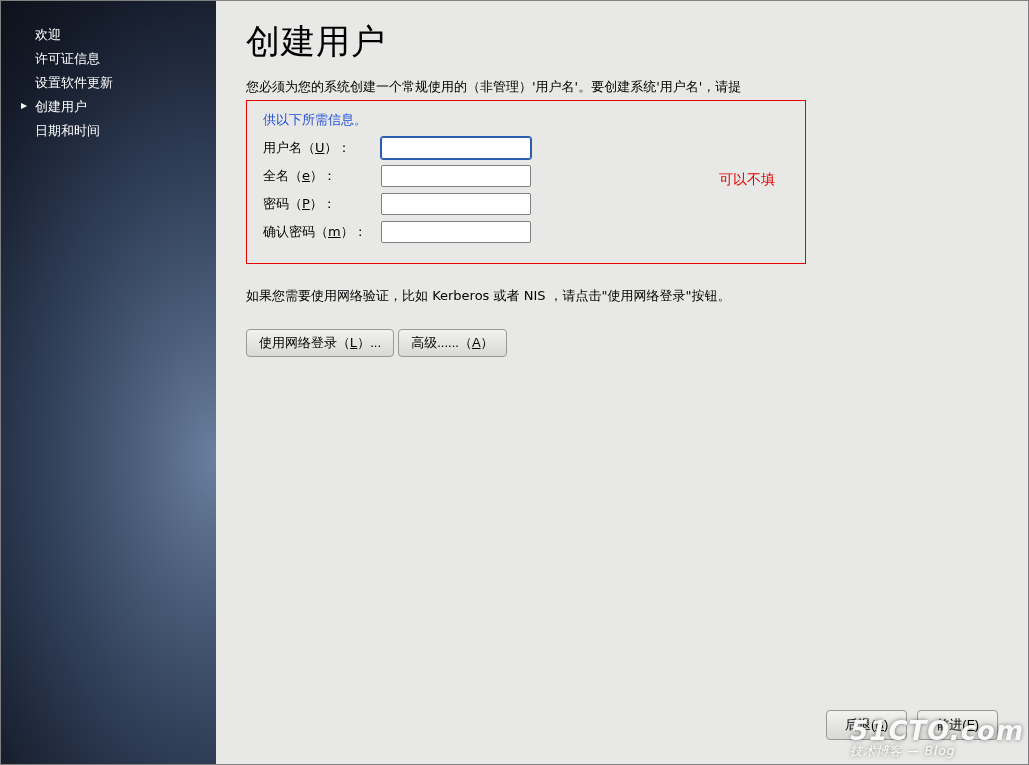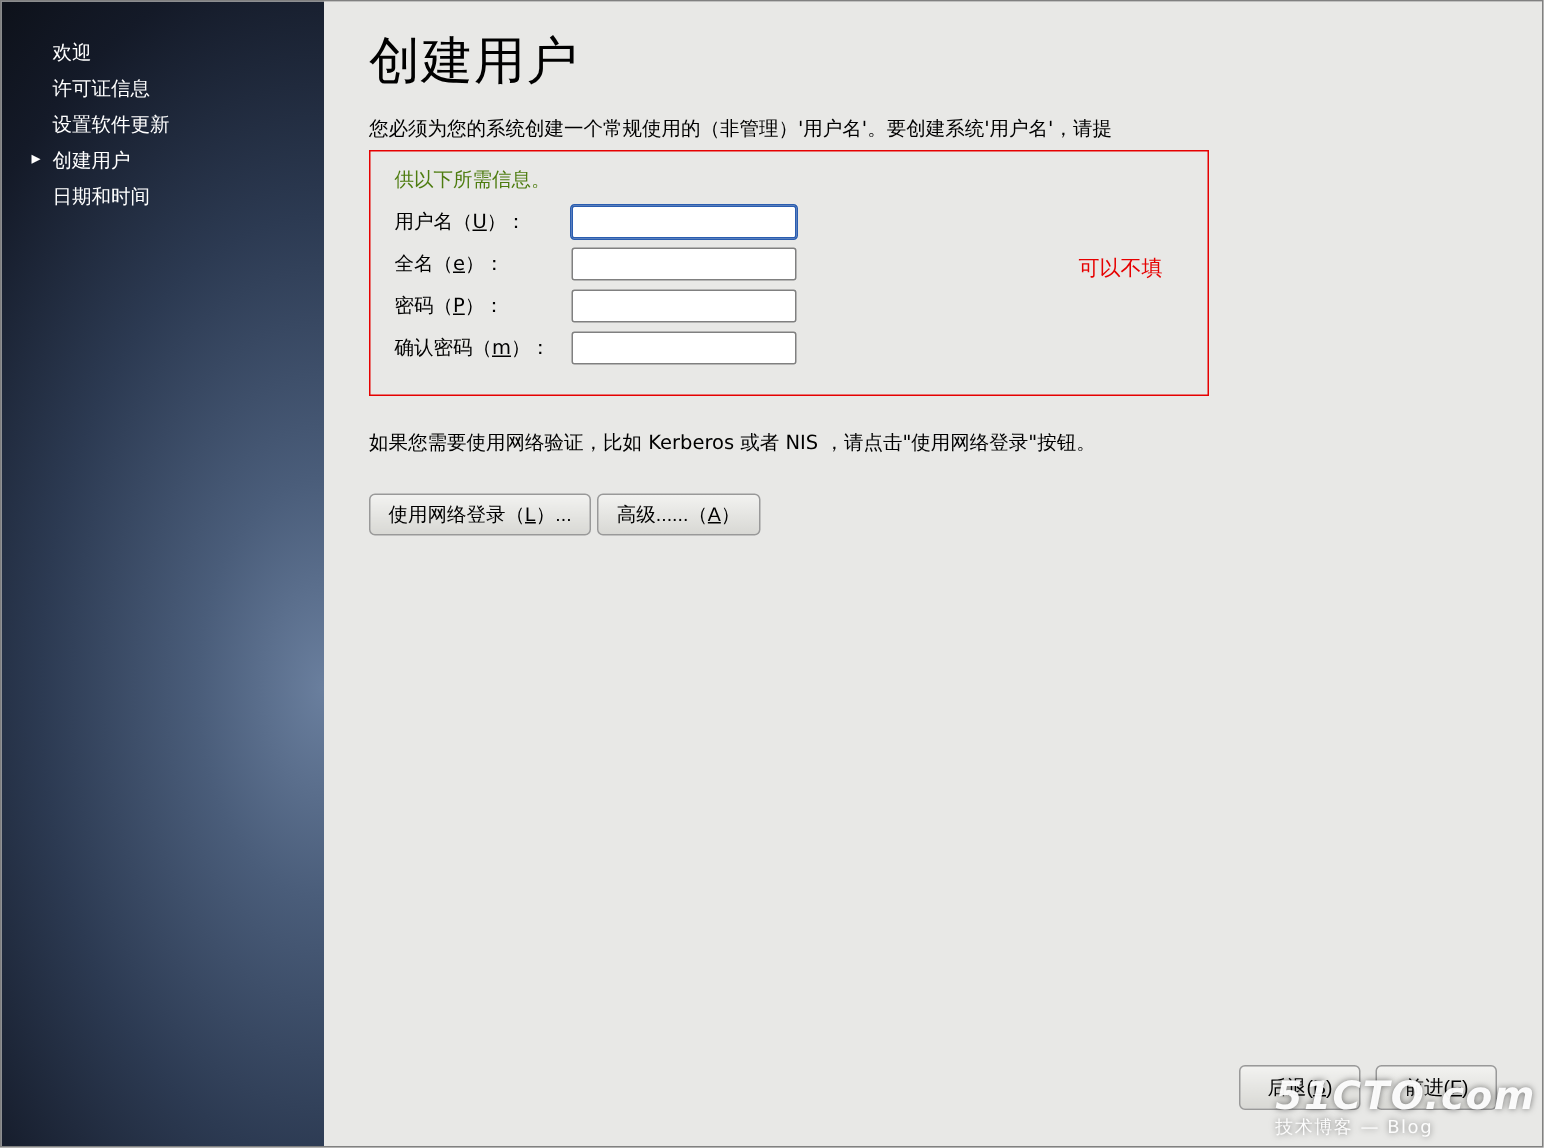--- a/index.html
+++ b/index.html
@@ -95,21 +95,21 @@
     }
     .annotation-optional {
       position: absolute;
       right: 30px;
       top: 70px;
       color: #e60000;
       font-size: 14px;
     }
     .intro-line2-inside {
       font-size: 13px;
-      color: #4d7c0f;
+      color: #1d4ed8;
       margin-bottom: 8px;
     }
     .para {
       font-size: 13px;
       line-height: 1.6;
       margin-top: 22px;
       color: #000;
     }
     .btn {
       display: inline-block;
@@ -142,20 +142,21 @@
     .watermark .wm1 {
       font-size: 26px;
       font-weight: bold;
       font-style: italic;
       letter-spacing: 1px;
     }
     .watermark .wm2 {
       font-size: 12px;
       letter-spacing: 1px;
       margin-top: -3px;
+      font-style: italic;
     }
   </style>
 </head>
 <body>
 
 <div class="sidebar">
   <div class="sidebar-list">
     <div class="sidebar-item"><span>欢迎</span></div>
     <div class="sidebar-item"><span>许可证信息</span></div>
     <div class="sidebar-item"><span>设置软件更新</span></div>

